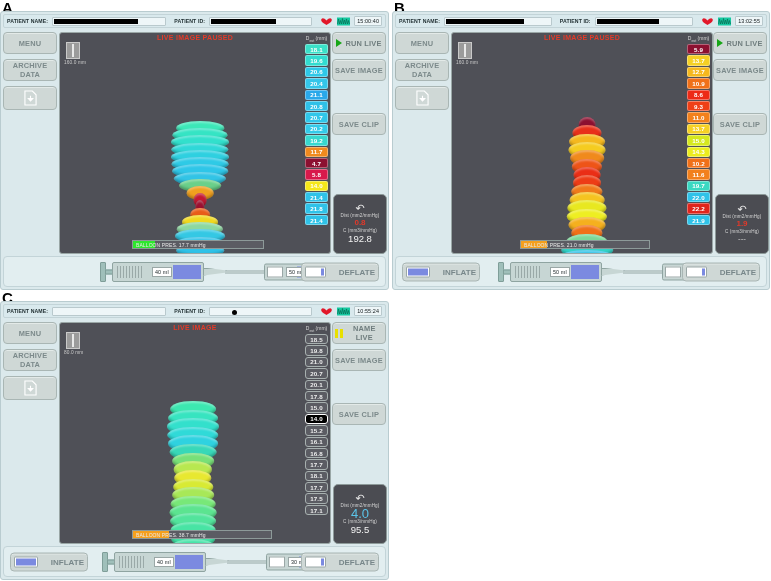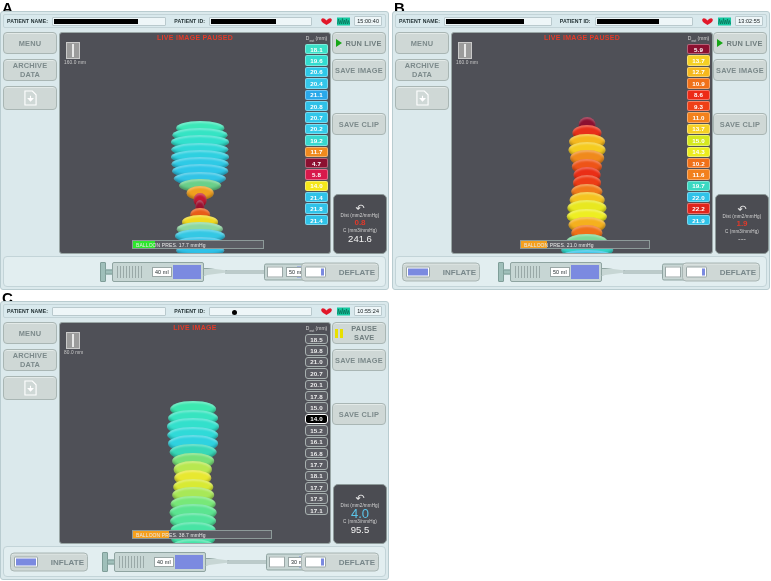--- a/index.html
+++ b/index.html
@@ -377,21 +377,21 @@
             <div class="vcell" style="background: rgb(47, 194, 232);">21.8</div>
             <div class="vcell" style="background: rgb(47, 194, 232);">21.4</div>
           </div>
       </div>
 
       <div class="readout" style="left:332px; top:182px; width:54px; height:60px;">
         <span class="arrow">↶</span>
         <span class="lbl">Dist (mm2/mmHg)</span>
         <span class="val-red">0.8</span>
         <span class="lbl">C (mm3/mmHg)</span>
-        <span class="val-white">241.6</span>
+        <span class="val-white">192.8</span>
       </div>
 
       <div class="bottombar" style="left:2px; bottom:2px; right:2px; height:31px;">
         <div class="syr" style="left:96px;">
           <div style="position:relative; width:230px; height:24px;">
             <i class="syr-plunger-head"></i>
             <i class="syr-plunger-rod"></i>
             <i class="syr-barrel">
               <i class="syr-grad"></i>
               <i class="syr-fill"></i>
@@ -590,21 +590,21 @@
           </svg>
         </div>
       </div>
 
       <div class="rightcol" style="top:20px;">
         <div class="btn h2 runlive">
           <span class="pause-ico">
               <i></i>
               <i></i>
             </span>
-          <span>PAUSE SAVE</span>
+          <span>NAME LIVE</span>
         </div>
         <div class="btn h2">SAVE IMAGE</div>
         <div class="btn h2 spacer-gap"></div>
         <div class="btn h2">SAVE CLIP</div>
       </div>
 
       <div class="viewport" style="left:58px; top:20px; width:272px; height:222px;">
         <div class="live-label">LIVE IMAGE</div>
         <div class="scale-box">
             <i class="bar"></i>

